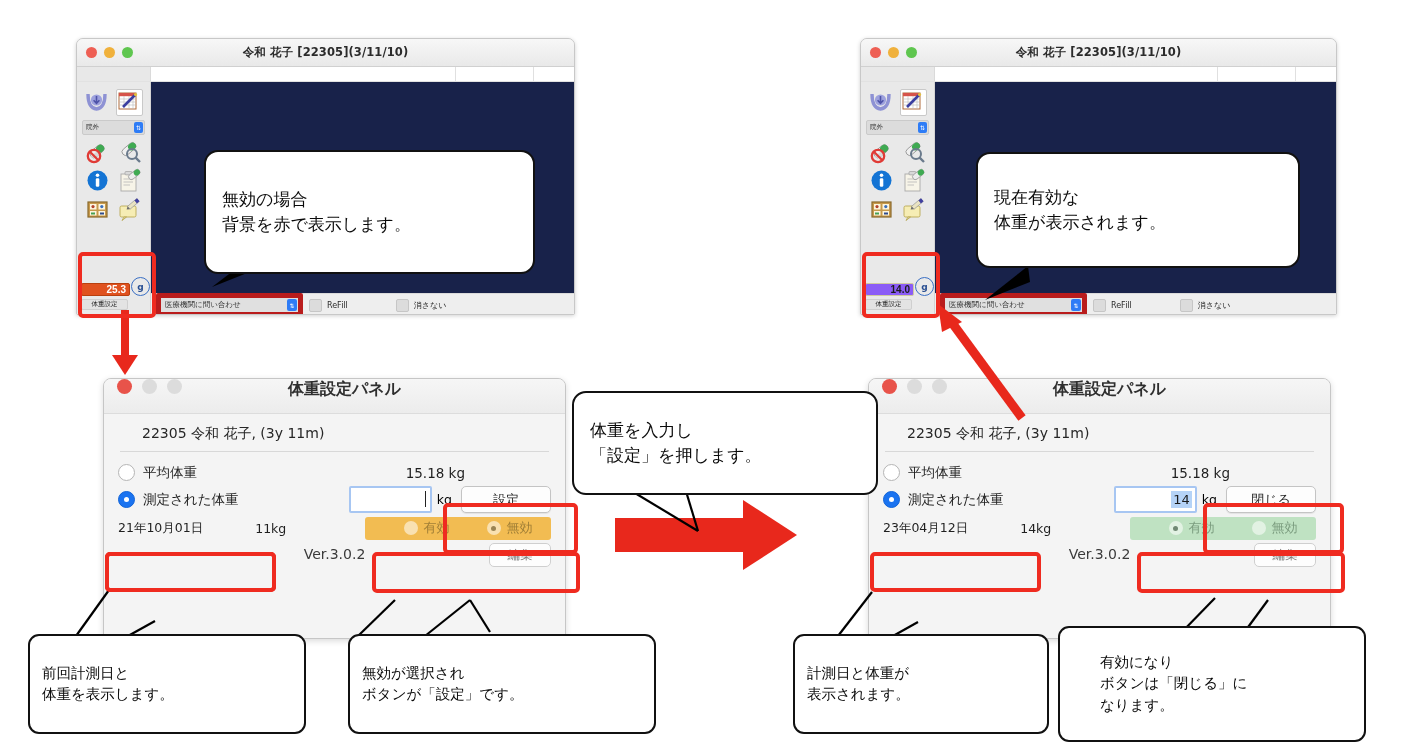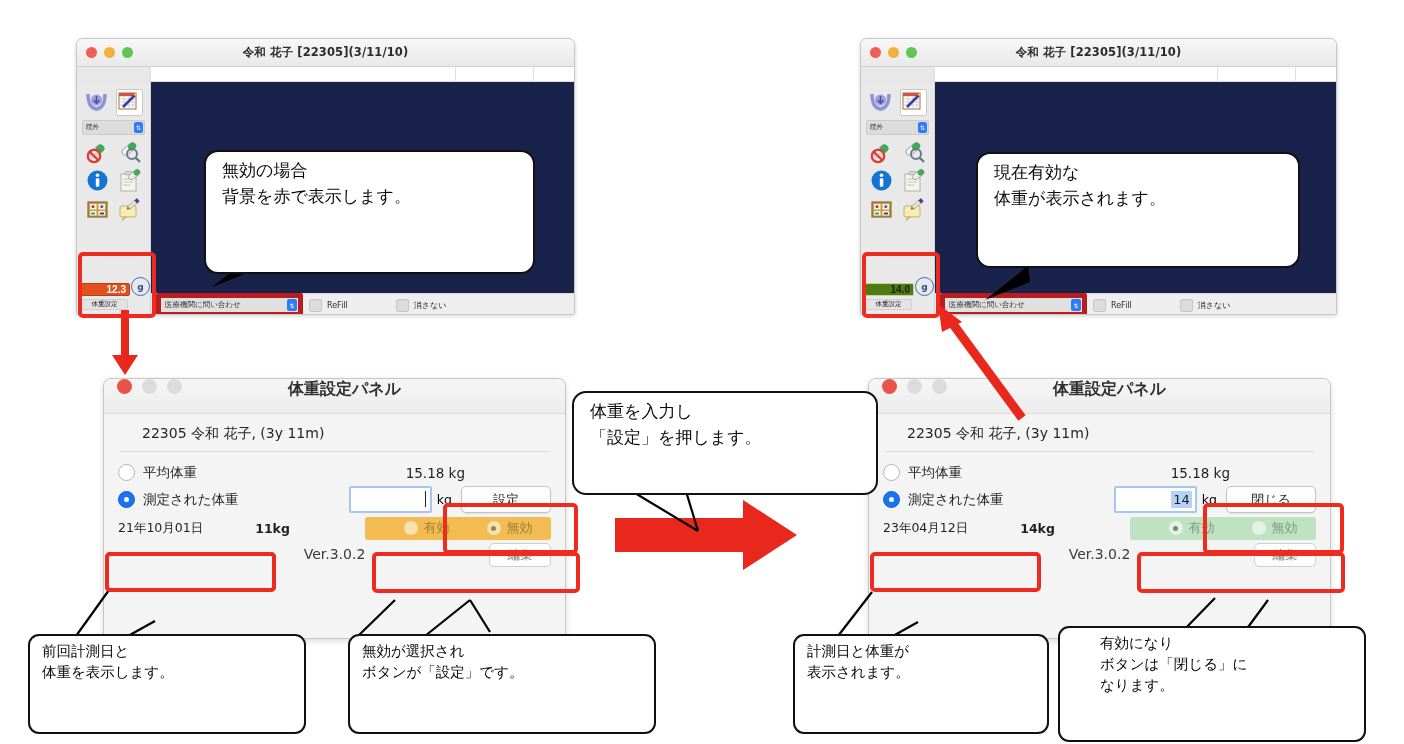--- a/index.html
+++ b/index.html
@@ -78,21 +78,21 @@
   .weight-block { position: absolute; bottom: 6px; left: 4px; width: 66px; }
   .weight-badge {
     display: inline-block;
     width: 41px; text-align: right;
     font-size: 10px; font-weight: bold;
     padding: 0px 3px;
     border-radius: 2px;
     font-family: "Liberation Sans", sans-serif;
   }
   .weight-badge.alert { background: #e0521f; color: #ffffff; border: 1px solid #b8400f; }
-  .weight-badge.ok { background: #4d7c0f; color: #1c1c1c; border: 1px solid #cfcaa0; }
+  .weight-badge.ok { background: #8b5cf6; color: #1c1c1c; border: 1px solid #cfcaa0; }
   .weight-label {
     display:block; width: 45px; text-align:center;
     font-size: 6.5px; color: #222; background: #e3e3e3;
     border: 1px solid #cfcfcf; border-radius: 2px; margin-top: 2px;
   }
   .circle-g {
     position: absolute; left: 50px; top: -1px;
     width: 17px; height: 17px; border-radius: 50%;
     border: 1.6px solid #3a6fc4; color: #2a4f92;
     font-size: 9px; font-weight: bold;
@@ -168,21 +168,21 @@
   .panel-btn {
     margin-left: 9px;
     min-width: 64px; height: 25px; padding: 0 12px;
     background: #fdfdfd; border: 1px solid #c4c4c4; border-radius: 5px;
     font-size: 13px; color: #1f1f1f;
     display:flex; align-items:center; justify-content:center;
     box-shadow: 0 1px 1px rgba(0,0,0,0.07);
   }
   .prev-row { display:flex; align-items:center; height: 26px; margin-top: 2px;}
   .prev-date { font-size: 12.5px; color: #1f1f1f; }
-  .prev-kg { font-size: 12.5px; color: #1f1f1f; margin-left: 52px; font-weight: bold; }
+  .prev-kg { font-size: 12.5px; color: #1f1f1f; margin-left: 52px; }
   .seg {
     margin-left: auto; width: 166px; height: 23px; border-radius: 3px;
     display: flex; align-items: center; justify-content: space-around;
     font-size: 13px;
     padding-left: 20px;
   }
   .seg.invalid { background: #f2bc52; }
   .seg.valid { background: #bfe2c2; }
   .seg-opt { display:flex; align-items:center; gap:6px; color: rgba(60,50,20,0.45); }
   .seg.valid .seg-opt { color: rgba(40,70,45,0.45); }
@@ -202,21 +202,21 @@
     font-size: 12.5px; color:#808080;
     display:flex;align-items:center;justify-content:center;
   }
 
   
   .callout {
     position: absolute;
     background: #ffffff;
     border: 2px solid #111111;
     border-radius: 14px;
-    display: flex; flex-direction: column; justify-content: flex-start;
+    display: flex; flex-direction: column; justify-content: center;
     padding: 6px 16px;
     font-size: 17px; line-height: 1.5;
     color: #0a0a0a;
     z-index: 6;
     font-family: "DejaVu Sans", sans-serif;
   }
   .callout.small { font-size: 14.5px; border-width: 2px; border-radius: 11px; padding: 5px 12px; line-height:1.45;}
 
   
   .hl {
@@ -345,21 +345,21 @@
             <path d="M7 20 l-2 3.5 l4.5 -3.5z" fill="#f6edb4" stroke="#b9a855" stroke-width="0.9"></path>
             <g transform="rotate(-40 16 8)">
               <rect x="11" y="5.5" width="12" height="3.8" fill="#e9e3c2" stroke="#9a9a9a" stroke-width="0.7"></rect>
               <rect x="20" y="5.5" width="3.4" height="3.8" fill="#3f3fa0"></rect>
               <path d="M11 5.5 l-2.8 1.9 l2.8 1.9z" fill="#6e6e6e"></path>
             </g>
           </svg>
         </span>
       </div>
       <div class="weight-block">
-        <span class="weight-badge alert">12.3</span>
+        <span class="weight-badge alert">25.3</span>
         <span class="circle-g">g</span>
         <span class="weight-label">体重設定</span>
       </div>
     </div>
     <div class="main-area">
       <div class="navy"></div>
       <div class="statusbar">
         <div class="status-combo">
           <span>医療機関に問い合わせ</span>
           <span class="stepper">⇅</span>

